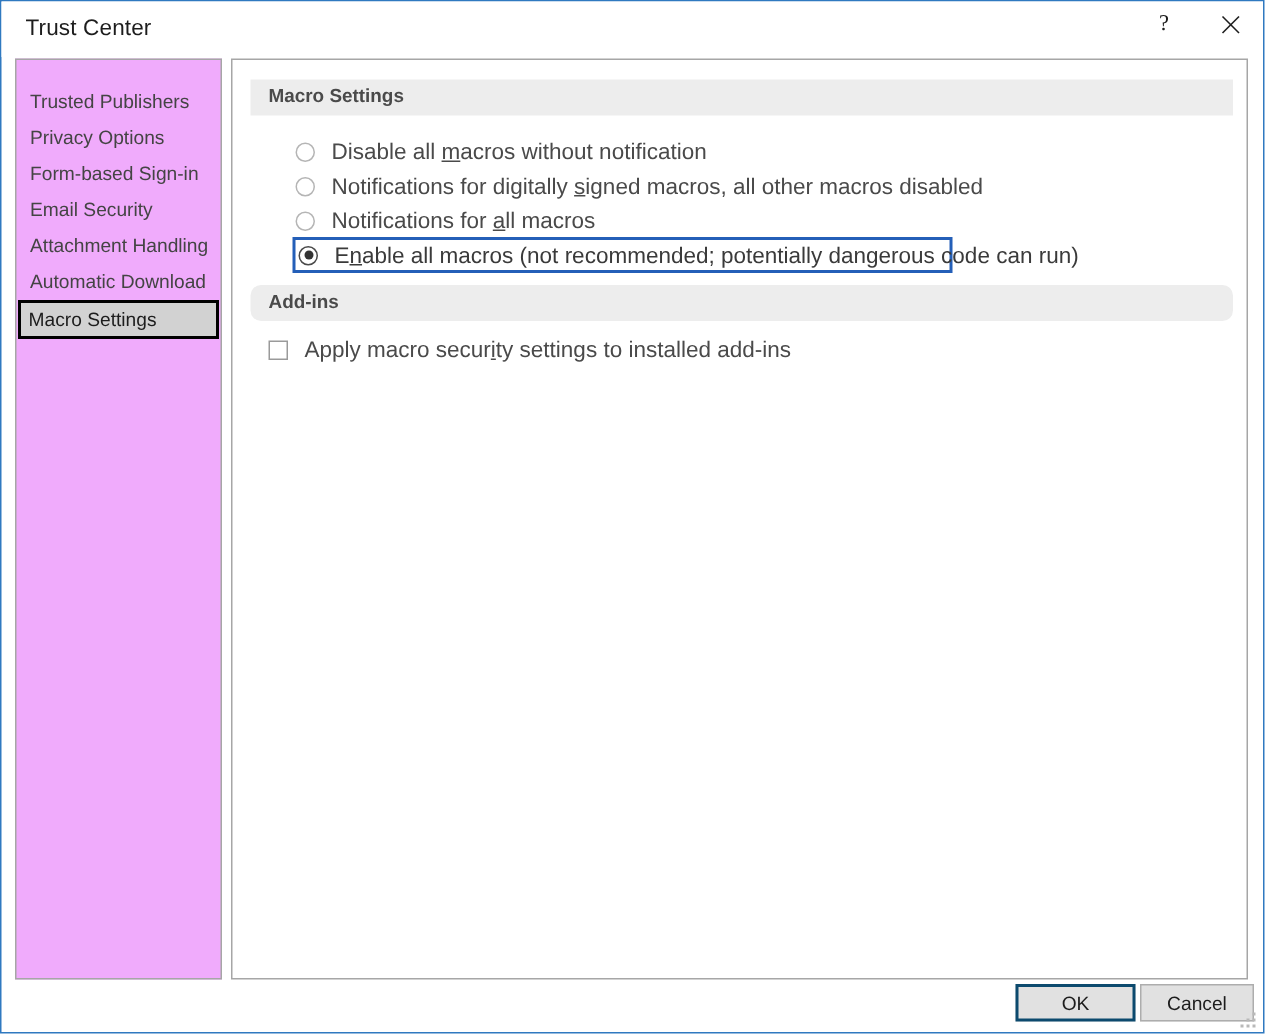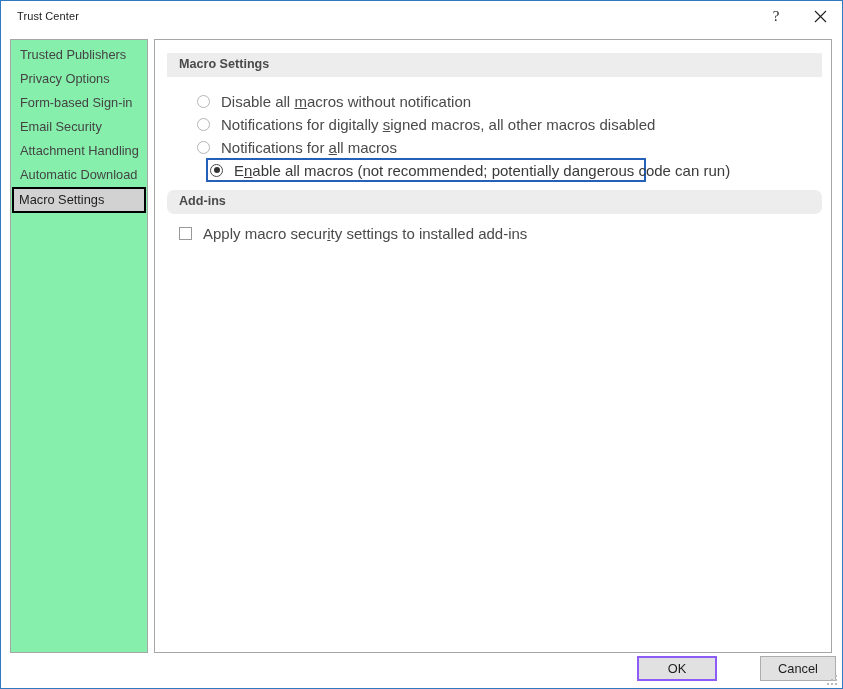--- a/index.html
+++ b/index.html
@@ -30,21 +30,21 @@
     position: absolute;
     left: 0; top: 0;
     width: 841px;
     height: 37px;
     background: #ffffff;
   }
   .titlebar-text {
     position: absolute;
     left: 16px;
     top: 9px;
-    font-size: 11px;
+    font-size: 15px;
     color: #1d1d1d;
     letter-spacing: 0.1px;
     white-space: nowrap;
   }
   .titlebar-buttons {
     position: absolute;
     right: 0;
     top: 0;
     height: 37px;
     display: flex;
@@ -67,22 +67,22 @@
 
   
   .sidebar {
     position: absolute;
     left: 9px;
     top: 38px;
     width: 138px;
     height: 614px;
     box-sizing: border-box;
     border: 1px solid #a6a6a6;
-    background: #86efac;
-    padding-top: 3px;
+    background: #f0abfc;
+    padding-top: 16px;
   }
   .side-item {
     position: relative;
     height: 24px;
     line-height: 24px;
     margin: 0 2px;
     padding-left: 7px;
     font-size: 12.8px;
     color: #444444;
     white-space: nowrap;
@@ -146,21 +146,20 @@
     font-size: 15px;
     color: #4a4a4a;
     white-space: nowrap;
     margin-left: 11px;
   }
   .opt-row.focused {
     border: 2px solid #245fb8;
     left: 40px;
     padding-left: 2px;
     height: 24px;
-    margin-left: 11px;
   }
   .opt-row.focused .lbl { color: #3a3a3a; }
 
   .radio {
     width: 13px;
     height: 13px;
     border-radius: 50%;
     border: 1px solid #b5b5b5;
     background: #ffffff;
     box-sizing: border-box;
@@ -196,24 +195,24 @@
     background: #e1e1e1;
     font-size: 12.8px;
     color: #1d1d1d;
     display: flex;
     align-items: center;
     justify-content: center;
     cursor: default;
     user-select: none;
   }
   #btn-ok {
-    left: 636px;
+    left: 676px;
     top: 655px;
     width: 80px;
-    border: 2px solid #8b5cf6;
+    border: 2px solid #0c4a6e;
   }
   #btn-cancel {
     left: 759px;
     top: 655px;
     width: 76px;
     border: 1px solid #adadad;
   }
 
   
   .grip {

